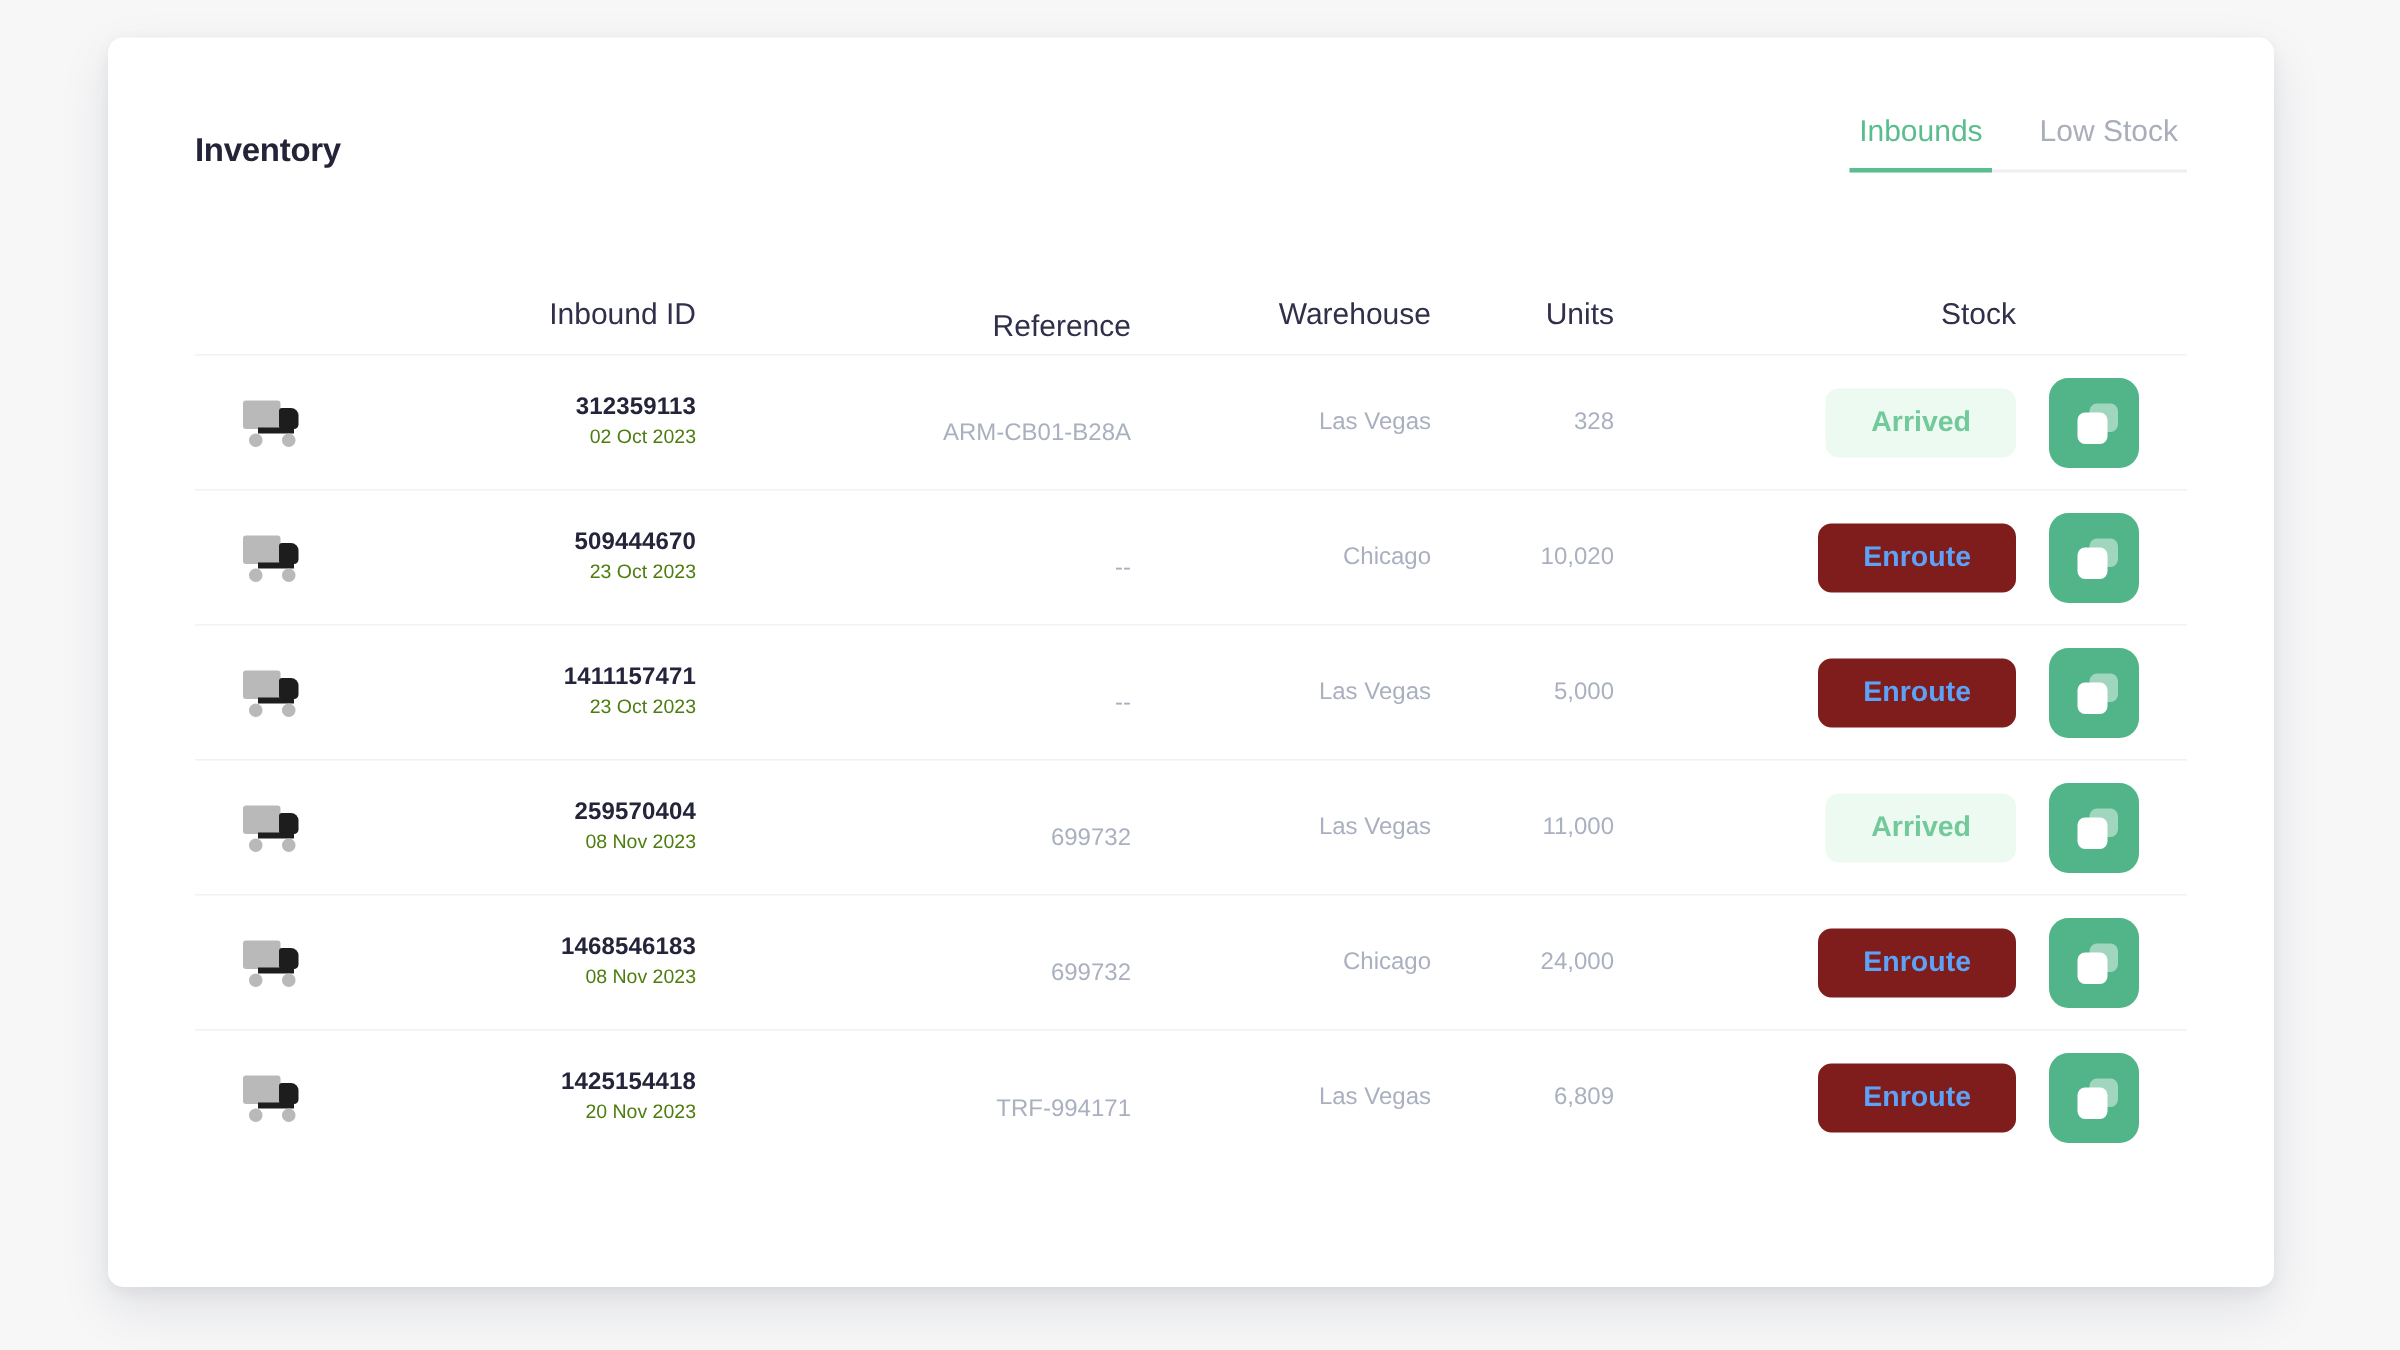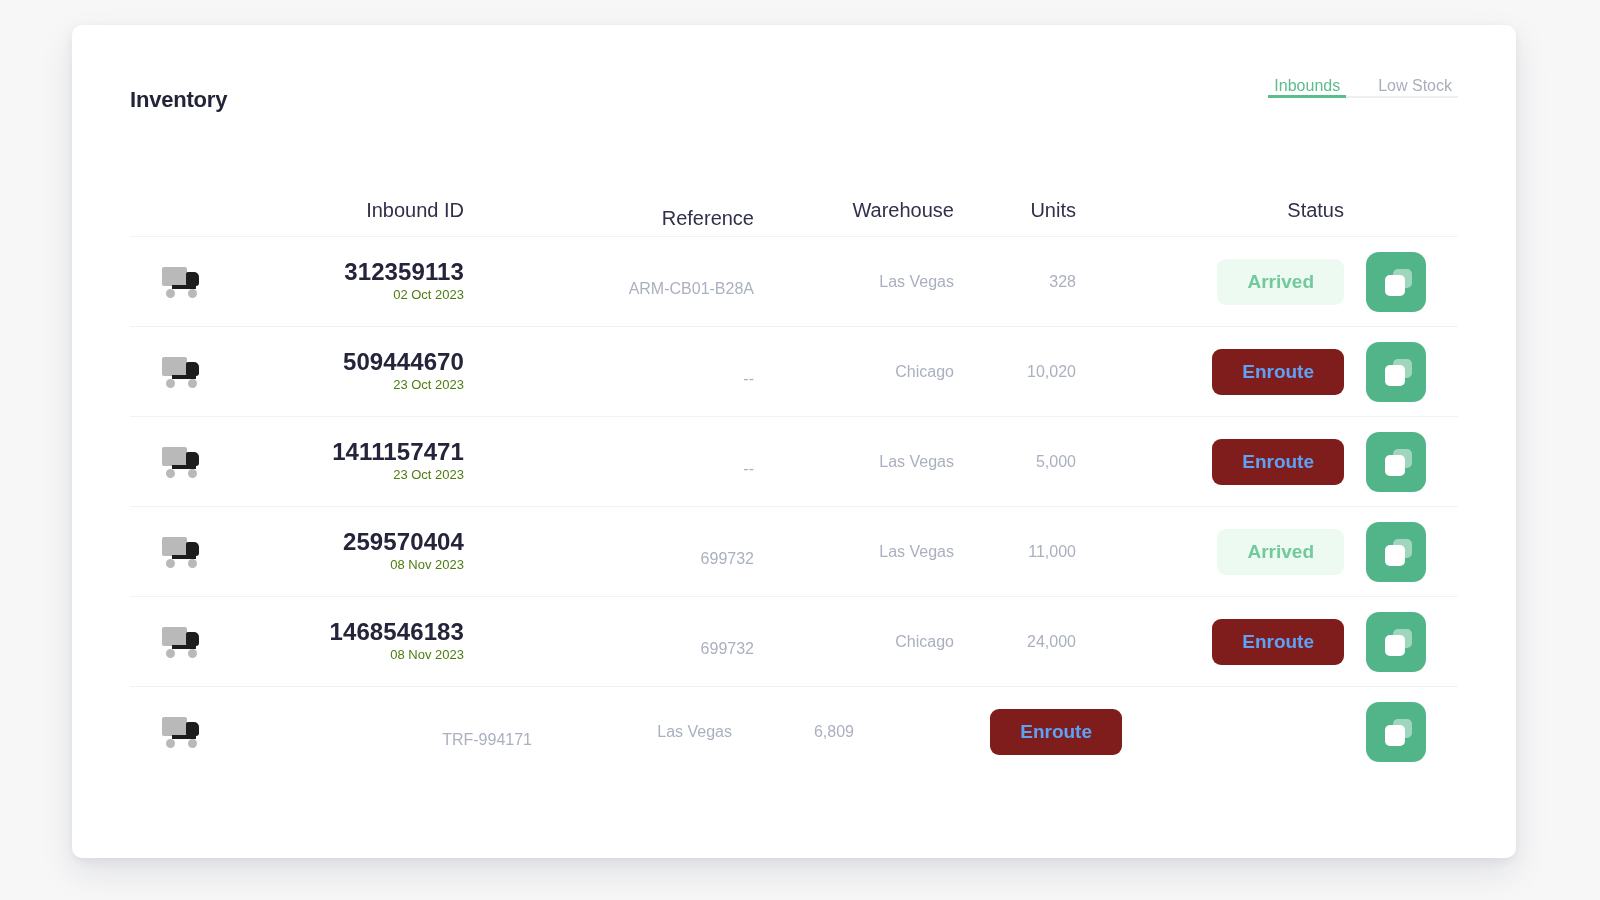--- a/index.html
+++ b/index.html
@@ -55,23 +55,23 @@
   .tabs {
     position: absolute;
     right: 58px;
     top: 52px;
     display: flex;
     align-items: flex-end;
     border-bottom: 2px solid #eceef1;
   }
 
   .tab {
-    font-size: 16px;
+    font-size: 20px;
     color: #a9aebb;
-    padding: 0 6px 0 6px;
+    padding: 0 6px 12px 6px;
     margin-left: 26px;
     white-space: nowrap;
     cursor: pointer;
     border-bottom: 3px solid transparent;
     margin-bottom: -2px;
     background: none;
     border-left: none;
     border-right: none;
     border-top: none;
     font-family: "Liberation Sans", sans-serif;
@@ -118,21 +118,21 @@
   .c-status { width: 268px; flex: 0 0 268px; }
   .c-action { flex: 1 1 auto; display: flex; justify-content: flex-end; padding-right: 32px; }
 
   .col-head {
     font-size: 20px;
     color: #30304a;
     white-space: nowrap;
   }
 
   .id-main {
-    font-size: 24px;
+    font-size: 16px;
     font-weight: bold;
     color: #24243a;
     letter-spacing: 0.1px;
     line-height: 1.18;
     white-space: nowrap;
   }
   .id-sub {
     font-size: 13px;
     color: #4d7c0f;
     line-height: 1.45;
@@ -241,21 +241,21 @@
     </div>
 
     <div class="table">
 
       <div class="row head-row">
         <div class="c-icon"></div>
         <div class="c-id col-head">Inbound ID</div>
         <div class="c-ref col-head">Reference</div>
         <div class="c-wh col-head">Warehouse</div>
         <div class="c-units col-head">Units</div>
-        <div class="c-status col-head">Status</div>
+        <div class="c-status col-head">Stock</div>
         <div class="c-action"></div>
       </div>
 
       <div class="row data-row">
         <div class="c-icon">
           <div class="truck">
             <span class="box"></span>
               <span class="cab"></span>
               <span class="bar"></span>
             <span class="w1"></span>
@@ -395,20 +395,24 @@
       <div class="row data-row">
         <div class="c-icon">
           <div class="truck">
             <span class="box"></span>
               <span class="cab"></span>
               <span class="bar"></span>
             <span class="w1"></span>
               <span class="w2"></span>
           </div>
         </div>
+        <div class="c-id">
+          <div class="id-main">1425154418</div>
+          <div class="id-sub">20 Nov 2023</div>
+        </div>
         <div class="c-ref cell-muted">TRF-994171</div>
         <div class="c-wh cell-muted">Las Vegas</div>
         <div class="c-units cell-muted">6,809</div>
         <div class="c-status">
           <span class="badge badge-enroute">Enroute</span>
         </div>
         <div class="c-action">
           <button class="copy-btn">
             <span class="sq-back"></span>
             <span class="sq-front"></span>

